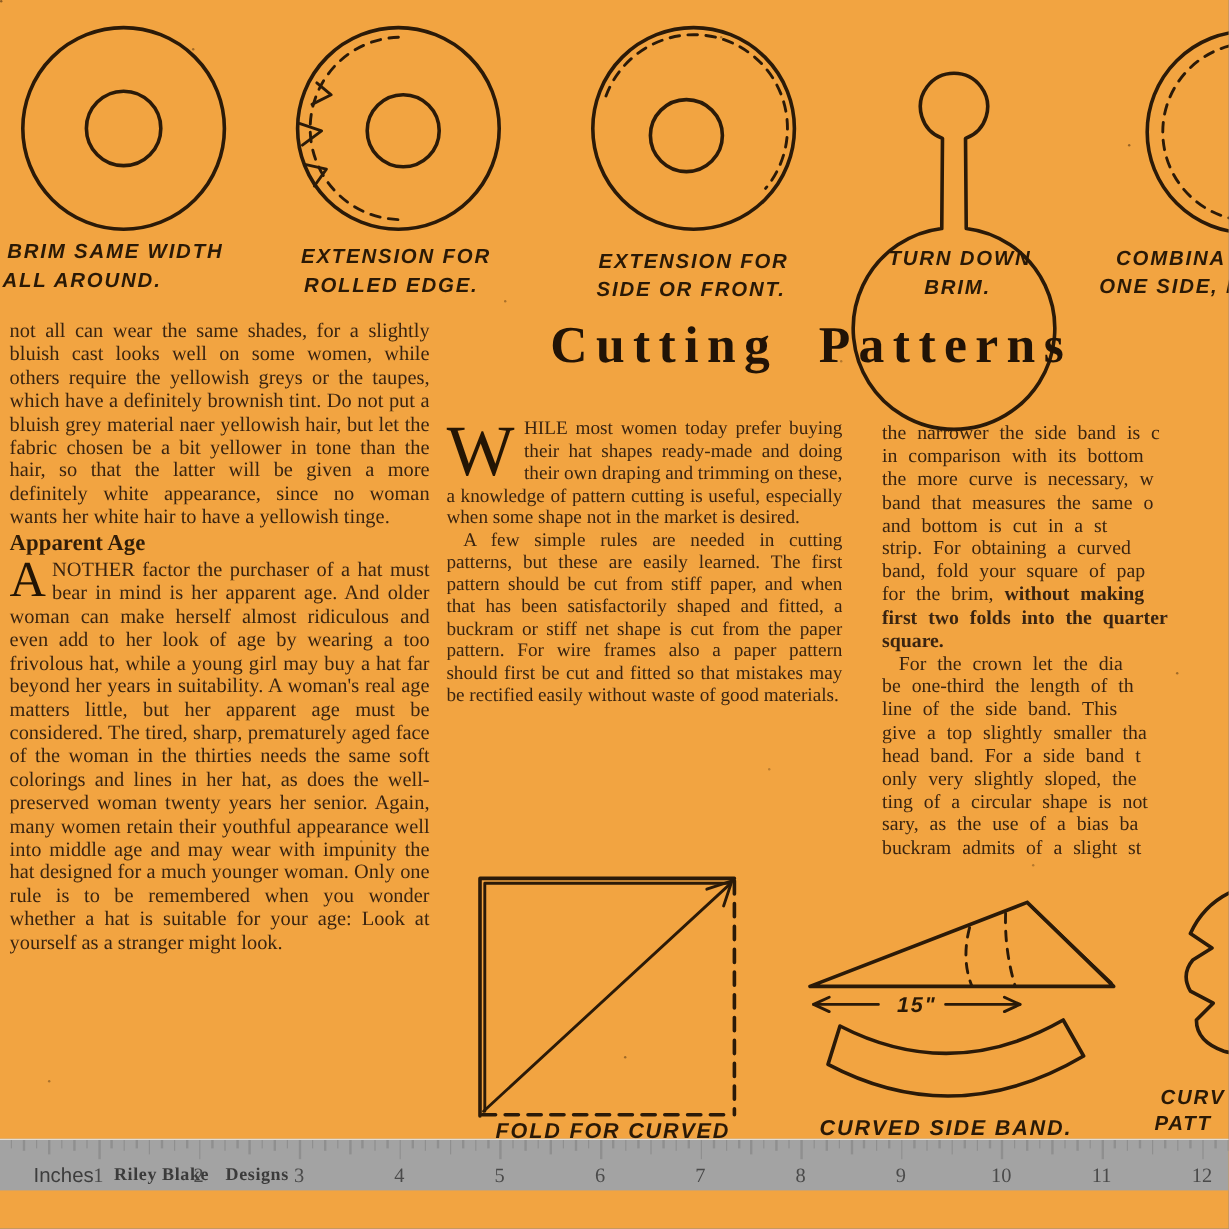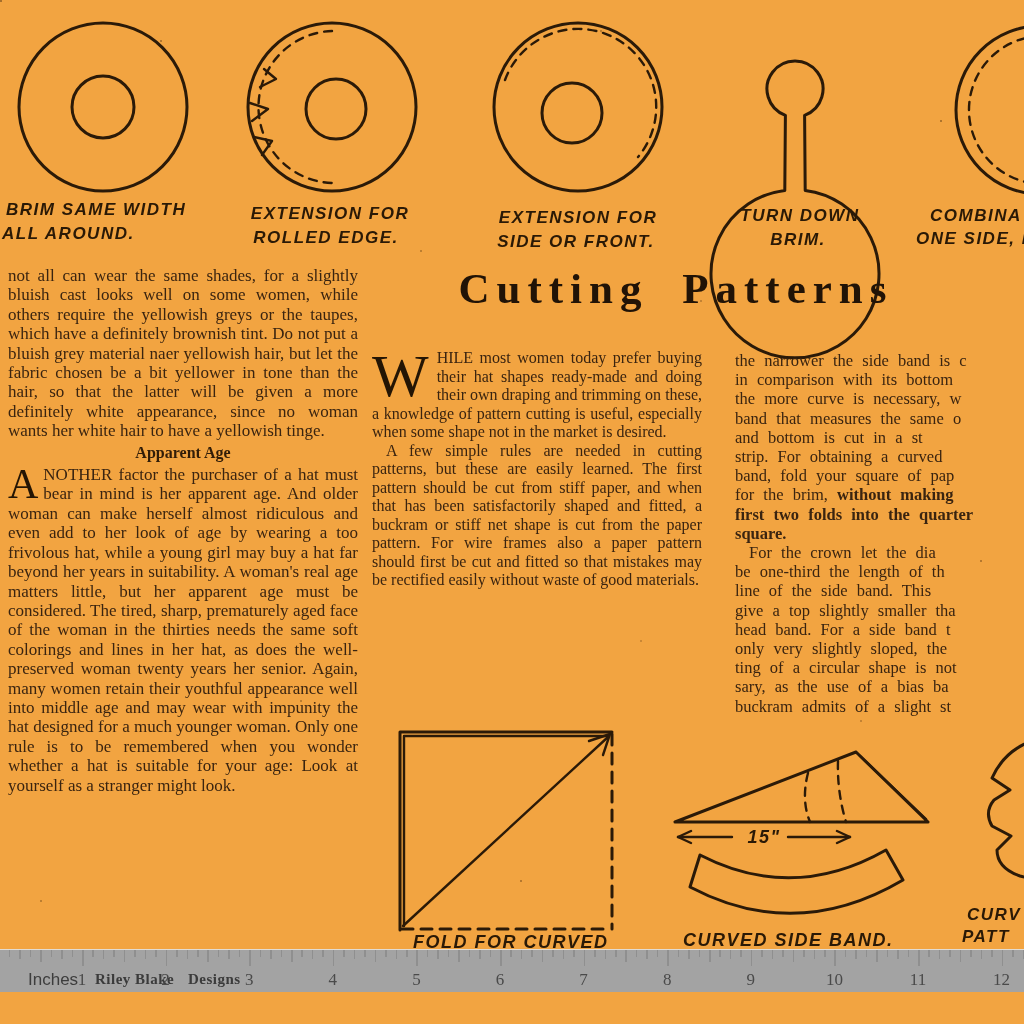--- a/index.html
+++ b/index.html
@@ -28,21 +28,21 @@
   .center{transform:translateX(-50%);}
 
   
   .col{text-align:justify;}
   .col p{margin:0;}
   .lh-left{font-size:17px;line-height:19.4px;}
   .lh-mid{font-size:16px;line-height:18.5px;}
   .lh-right{font-size:16.5px;line-height:19.2px;}
   .indent{text-indent:14px;}
   .subhead{
-    margin:2px 0 3px 0;text-align:center;font-weight:700;font-size:16px;
+    margin:2px 0 3px 0;font-weight:700;font-size:19px;
     color:#311d08;font-family:"Liberation Serif",serif;
   }
   .dropcap{
     float:left;font-weight:400;color:#241504;
     font-family:"Liberation Serif",serif;
   }
   .dc-a{font-size:42px;line-height:33px;padding:3px 5px 0 0;}
   .dc-w{font-size:60px;line-height:46px;padding:4px 8px 0 0;}
   .title{
     font-family:"Liberation Serif","DejaVu Serif",serif;

